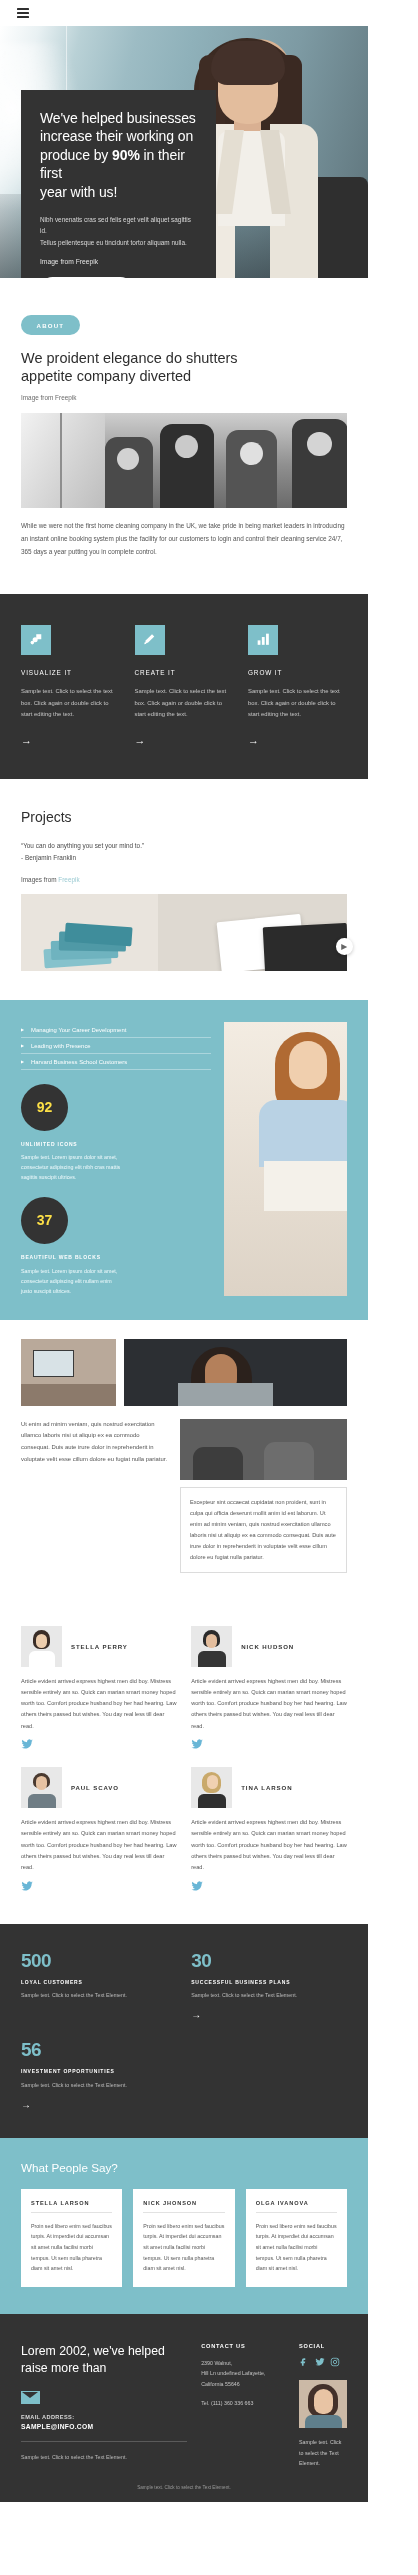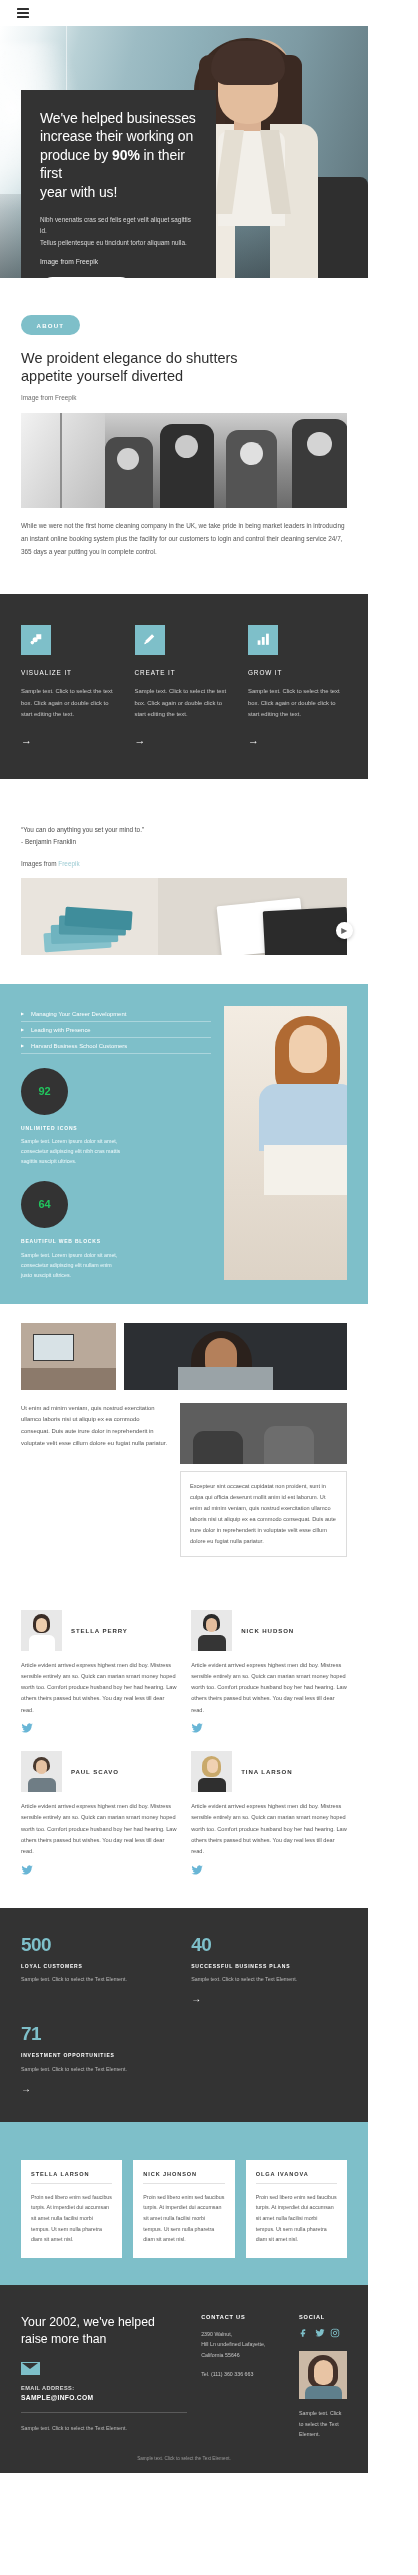--- a/index.html
+++ b/index.html
@@ -134,22 +134,22 @@
   }
 
   
   .stats { background:#7ebfc9; padding:22px 21px 24.5px 21px; display:flex; gap:13.4px; }
   .stats-left { width:190px; }
   .bullets { list-style:none; margin-bottom:13.4px; }
   .bullets li { font-size:5.9px; color:#ffffff; padding:4.5px 0 4.5px 10px; position:relative; border-bottom:0.6px solid rgba(255,255,255,.35); }
   .bullets li:before { content:"\25B6"; position:absolute; left:0; top:4.5px; font-size:3.9px; color:#ffffff; }
   .circle-stat { display:flex; flex-direction:column; }
   .circ {
-    width:47px; height:47px; border-radius:50%; background:#333333; color:#22c55e;
-    display:flex; align-items:center; justify-content:center; font-size:11px; font-weight:700;
+    width:47px; height:47px; border-radius:50%; background:#333333; color:#fde047;
+    display:flex; align-items:center; justify-content:center; font-size:14px; font-weight:700;
   }
   .stat-label { margin-top:10px; font-size:5px; letter-spacing:0.8px; color:#ffffff; font-weight:600; }
   .stat-desc { margin-top:5.6px; font-size:5.3px; line-height:1.9; color:#f1fbfd; max-width:100px; }
   .stats-right { flex:1; position:relative; min-height:184px; }
   .sr-photo { position:absolute; inset:0; background:linear-gradient(180deg,#f3ece2,#ddd3c6); overflow:hidden; }
   .g-hair { position:absolute; left:51px; top:10px; width:65px; height:84px; background:#b06a33; border-radius:32px 32px 26px 26px; }
   .g-face { position:absolute; left:65px; top:19px; width:38px; height:48px; background:#f0cfae; border-radius:19px 19px 16.7px 16.7px; }
   .g-body { position:absolute; left:35px; top:78px; width:98px; height:67px; background:#b9d2e4; border-radius:16.7px 16.7px 0 0; }
   .g-skirt { position:absolute; left:40px; top:139px; width:87px; height:50px; background:#f4f1ea; }
 
@@ -269,21 +269,21 @@
       </div>
       <div class="hero-credit">Image from Freepik</div>
       <button class="btn-pill">READ MORE</button>
     </div>
   </div>
 
   <div class="about">
     <div class="chip">ABOUT</div>
     <h2>
       <span>We proident elegance do shutters</span><br>
-      <span>appetite yourself diverted</span>
+      <span>appetite company diverted</span>
     </h2>
     <div class="credit-line">Image from Freepik</div>
     <div class="about-photo">
       <div class="bw-room"></div>
         <div class="bw-win"></div>
       <div class="bw-p p1"></div>
         <div class="bw-head" style="left:96px;top:35px;width:22px;height:22px;background:#d2d2d2;"></div>
       <div class="bw-p p2"></div>
         <div class="bw-head" style="left:154px;top:22px;width:23.4px;height:23.4px;background:#cacaca;"></div>
       <div class="bw-p p3"></div>
@@ -328,20 +328,21 @@
             <rect x="18" y="3" width="5" height="20" fill="#fff"></rect>
           </svg>
       </div>
       <h3>GROW IT</h3>
       <p>Sample text. Click to select the text box. Click again or double click to start editing the text.</p>
       <span class="arrow">→</span>
     </div>
   </div>
 
   <div class="projects">
+    <h2>Projects</h2>
     <div class="quote">
       <div>“You can do anything you set your mind to.”</div>
       <div>- Benjamin Franklin</div>
     </div>
     <div class="proj-credit">
       <span>Images from </span><a href="#">Freepik</a>
     </div>
     <div class="slider">
       <div class="slide s1">
         <div class="cards-stack">
@@ -365,21 +366,21 @@
         <li>Managing Your Career Development</li>
         <li>Leading with Presence</li>
         <li>Harvard Business School Customers</li>
       </ul>
       <div class="circle-stat">
         <div class="circ">92</div>
         <div class="stat-label">UNLIMITED ICONS</div>
         <div class="stat-desc">Sample text. Lorem ipsum dolor sit amet, consectetur adipiscing elit nibh cras mattis sagittis suscipit ultrices.</div>
       </div>
       <div class="circle-stat" style="margin-top:14.5px;">
-        <div class="circ">64</div>
+        <div class="circ">37</div>
         <div class="stat-label">BEAUTIFUL WEB BLOCKS</div>
         <div class="stat-desc">Sample text. Lorem ipsum dolor sit amet, consectetur adipiscing elit nullam enim justo suscipit ultrices.</div>
       </div>
     </div>
     <div class="stats-right">
       <div class="sr-photo">
         <div class="g-hair"></div>
           <div class="g-face"></div>
           <div class="g-body"></div>
           <div class="g-skirt"></div>
@@ -472,34 +473,35 @@
     </div>
   </div>
 
   <div class="numbers">
     <div class="num-cell">
       <div class="num-val">500</div>
       <div class="num-lab">LOYAL CUSTOMERS</div>
       <div class="num-desc">Sample text. Click to select the Text Element.</div>
     </div>
     <div class="num-cell">
-      <div class="num-val">40</div>
+      <div class="num-val">30</div>
       <div class="num-lab">SUCCESSFUL BUSINESS PLANS</div>
       <div class="num-desc">Sample text. Click to select the Text Element.</div>
       <span class="num-arrow">→</span>
     </div>
     <div class="num-cell">
-      <div class="num-val">71</div>
+      <div class="num-val">56</div>
       <div class="num-lab">INVESTMENT OPPORTUNITIES</div>
       <div class="num-desc">Sample text. Click to select the Text Element.</div>
       <span class="num-arrow">→</span>
     </div>
   </div>
 
   <div class="testi">
+    <h2>What People Say?</h2>
     <div class="testi-grid">
       <div class="t-card">
         <div class="t-name">STELLA LARSON</div>
         <div class="t-rule"></div>
         <div class="t-text">Proin sed libero enim sed faucibus turpis. At imperdiet dui accumsan sit amet nulla facilisi morbi tempus. Ut sem nulla pharetra diam sit amet nisl.</div>
       </div>
       <div class="t-card">
         <div class="t-name">NICK JHONSON</div>
         <div class="t-rule"></div>
         <div class="t-text">Proin sed libero enim sed faucibus turpis. At imperdiet dui accumsan sit amet nulla facilisi morbi tempus. Ut sem nulla pharetra diam sit amet nisl.</div>
@@ -508,21 +510,21 @@
         <div class="t-name">OLGA IVANOVA</div>
         <div class="t-rule"></div>
         <div class="t-text">Proin sed libero enim sed faucibus turpis. At imperdiet dui accumsan sit amet nulla facilisi morbi tempus. Ut sem nulla pharetra diam sit amet nisl.</div>
       </div>
     </div>
   </div>
 
   <div class="footer">
     <div class="f-left">
       <h2>
-        <span>Your 2002, we've helped</span><br>
+        <span>Lorem 2002, we've helped</span><br>
         <span>raise more than</span>
       </h2>
       <div class="mail-ico"></div>
       <div class="f-lab">EMAIL ADDRESS:</div>
       <div class="f-val">SAMPLE@INFO.COM</div>
       <div class="f-rule"></div>
       <div class="f-sample">Sample text. Click to select the Text Element.</div>
     </div>
     <div class="f-mid">
       <div class="f-h">CONTACT US</div>

